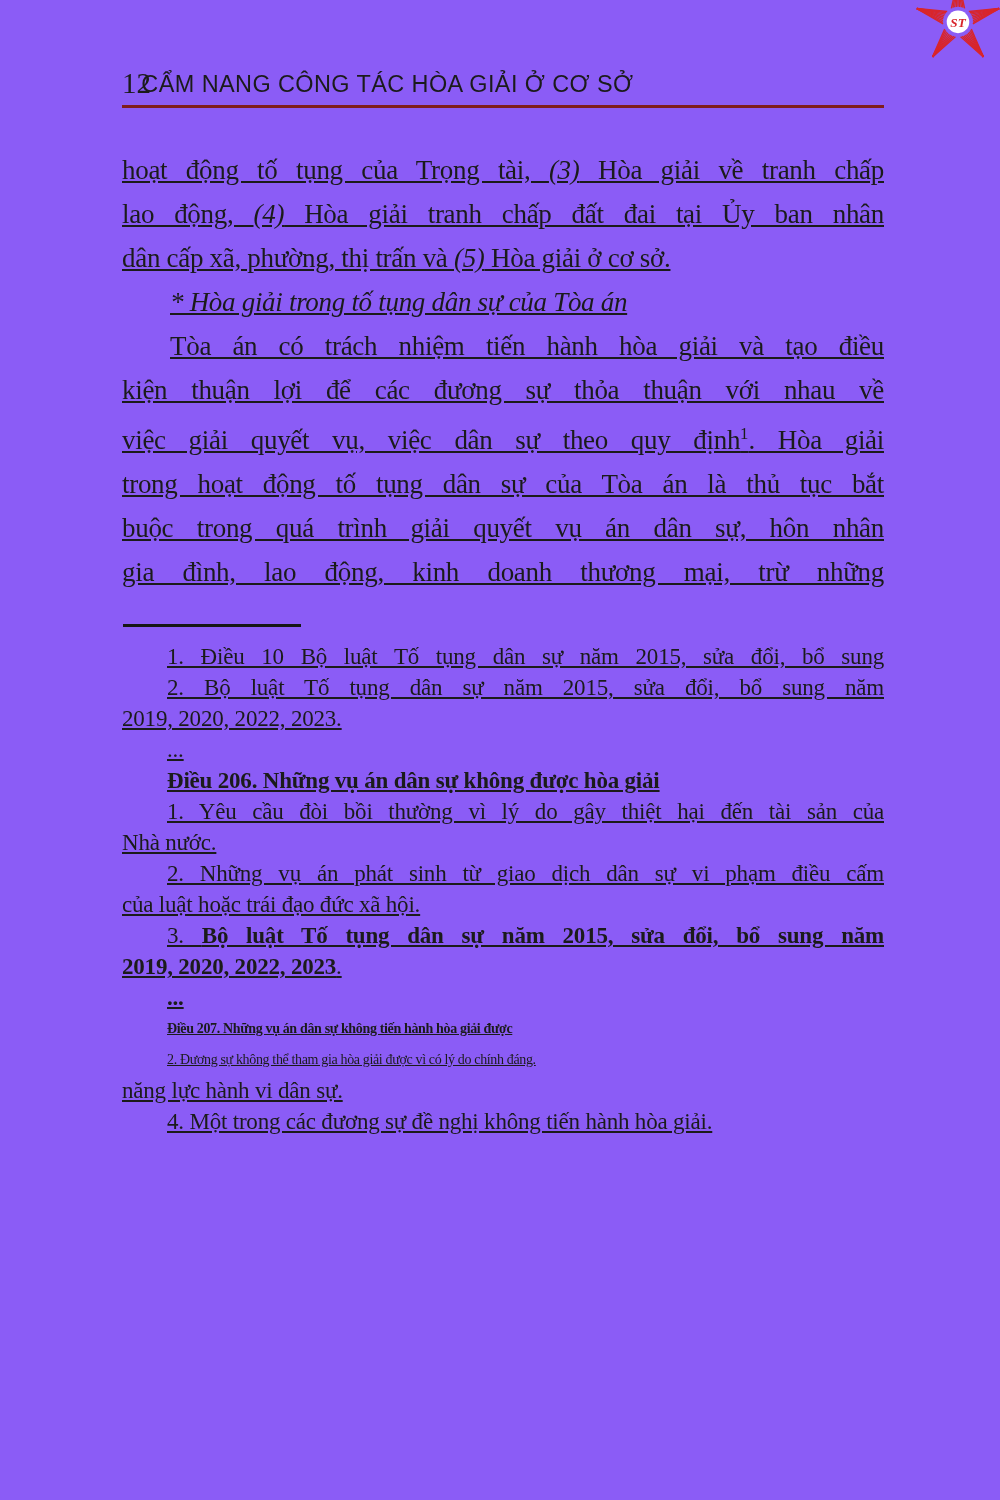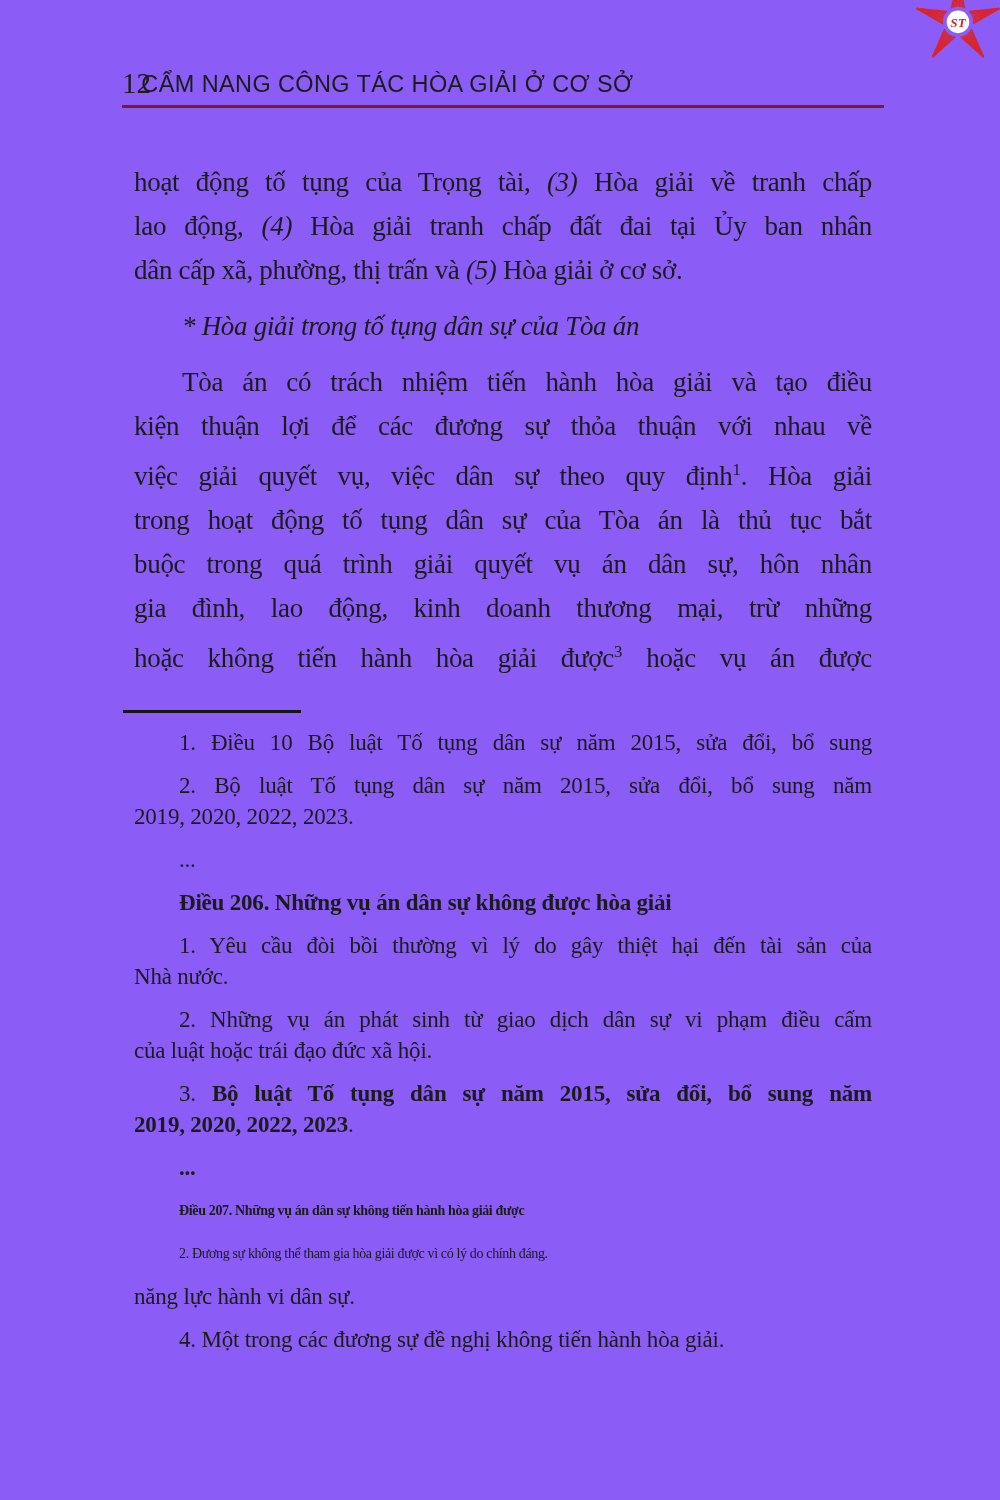--- a/index.html
+++ b/index.html
@@ -35,21 +35,21 @@
     letter-spacing:0.4px;
     transform:scaleX(1.02); transform-origin:right bottom;
     white-space:nowrap;
   }
 
   
   .content {
     position:absolute; left:122px; top:148px;
     width:762px;
   }
-  .para { margin:12px; }
+  .para { margin:0;text-decoration:underline; }
   .para.i { font-style:italic; }
   .para.b { font-weight:bold; }
 
   .body-text { font-size:27px; line-height:44px; letter-spacing:-0.3px; }
   .body-text .ind { text-indent:48px; }
 
   .tline { white-space:normal; }
   .just { text-align:justify; text-align-last:justify; }
   .i { font-style:italic; }
   .b { font-weight:bold; }
@@ -136,21 +136,20 @@
         <div class="para i">
           <div class="tline ind"><span>* Hòa giải trong tố tụng dân sự của Tòa án</span></div>
         </div>
         <div class="para">
           <div class="tline just ind"><span>Tòa án có trách nhiệm tiến hành hòa giải và tạo điều</span></div>
           <div class="tline just"><span>kiện thuận lợi để các đương sự thỏa thuận với nhau về</span></div>
           <div class="tline just"><span>việc giải quyết vụ, việc dân sự theo quy định</span><span class="sup">1</span><span>. Hòa giải</span></div>
           <div class="tline just"><span>trong hoạt động tố tụng dân sự của Tòa án là thủ tục bắt</span></div>
           <div class="tline just"><span>buộc trong quá trình giải quyết vụ án dân sự, hôn nhân</span></div>
           <div class="tline just"><span>gia đình, lao động, kinh doanh thương mại, trừ những</span></div>
-          <div class="tline just"><span>hoặc không tiến hành hòa giải được</span><span class="sup">3</span><span> hoặc vụ án được</span></div>
         </div>
       </div>
 
     <div class="fn-rule"></div>
 
     <div class="footnotes">
         <div class="para">
           <div class="tline just ind"><span>1. Điều 10 Bộ luật Tố tụng dân sự năm 2015, sửa đổi, bổ sung</span></div>
         </div>
         <div class="para">

